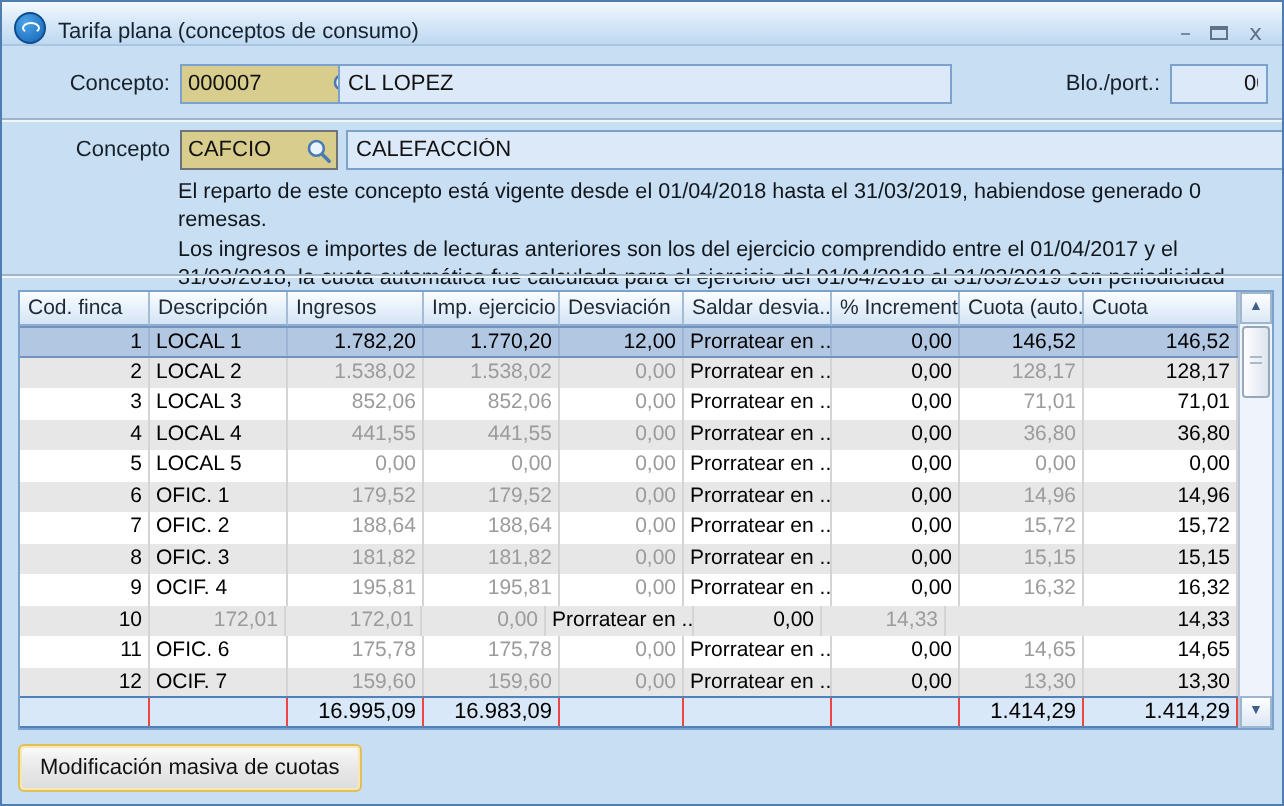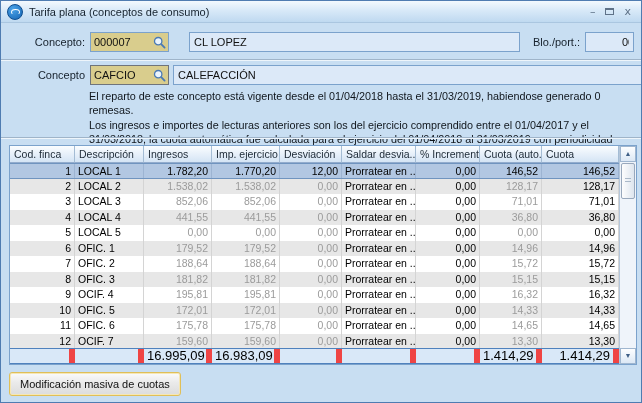--- a/index.html
+++ b/index.html
@@ -5,21 +5,21 @@
   html,body{margin:0;padding:0;background:#9fb6cc;}
   .window{
     position:relative;width:642px;height:403px;box-sizing:border-box;
     border:1px solid #4f7cb1;background:#c8def2;overflow:hidden;
     font-family:"Liberation Sans",sans-serif;color:#111;
   }
   
   .titlebar{
     position:absolute;left:0;top:0;right:0;height:22px;
     background:linear-gradient(#f3f9fe,#d8e9f8 45%,#bfd9f0);
-    display:flex;align-items:center;padding:0 6px;box-sizing:border-box;
+    display:flex;align-items:flex-end;padding:0 6px;box-sizing:border-box;
     border-bottom:1px solid #aac6e0;
   }
   .app-icon{width:14px;height:14px;border-radius:50%;
     background:radial-gradient(circle at 35% 30%,#4aa3e8,#1565b4);
     border:1px solid #0d4d8f;position:relative;flex:0 0 auto;}
   .app-icon::after{content:"";position:absolute;left:3px;top:4px;width:7px;height:4px;
     border:1px solid #fff;border-radius:50%;border-bottom-color:transparent;}
   .title{font-size:11px;margin-left:6px;color:#15222e;flex:1 1 auto;
     white-space:nowrap;overflow:hidden;}
   .win-controls{display:flex;gap:10px;align-items:center;padding-right:4px;}
@@ -65,21 +65,21 @@
   .c2{width:68px;flex:0 0 68px;text-align:right;}
   .c3{width:68px;flex:0 0 68px;text-align:right;}
   .c4{width:62px;flex:0 0 62px;text-align:right;}
   .c5{width:74px;flex:0 0 74px;text-align:left;}
   .c6{width:64px;flex:0 0 64px;text-align:right;}
   .c7{width:62px;flex:0 0 62px;text-align:right;}
   .c8{flex:1 1 auto;text-align:right;}
   .thead .c0,.thead .c2,.thead .c3,.thead .c4,.thead .c6,.thead .c7,.thead .c8{text-align:left;}
   .totals{display:flex;height:16px;flex:0 0 auto;background:#d9e8f8;
     border-top:1px solid #4f81bd;border-bottom:1px solid #4f81bd;box-sizing:border-box;}
-  .totals .tc{border-right:6px solid #ef4444;font-size:13px;line-height:14px;color:#000;}
+  .totals .tc{border-right:1px solid #ef4444;font-size:11px;line-height:14px;color:#000;}
   
   .vscroll{position:absolute;top:0;right:0;bottom:0;width:17px;box-sizing:border-box;
     background:#eff4fa;border-left:1px solid #b4c6da;display:flex;flex-direction:column;}
   .sb-btn{height:16px;flex:0 0 auto;background:linear-gradient(#fdfeff,#dce8f5);
     border:1px solid #9fb6cf;box-sizing:border-box;text-align:center;
     font-size:7px;line-height:14px;color:#3f5f86;}
   .sb-thumb{height:36px;flex:0 0 auto;margin:1px;
     background:linear-gradient(90deg,#fdfdfd,#dde5ee);border:1px solid #98a8bc;
     border-radius:2px;box-sizing:border-box;position:relative;}
   .sb-thumb::after{content:"";position:absolute;left:3px;right:3px;top:14px;height:6px;
@@ -101,28 +101,28 @@
     <span class="app-icon"></span>
     <span class="title">Tarifa plana (conceptos de consumo)</span>
     <span class="win-controls">
       <span class="win-btn">–</span>
       <span class="max-glyph"></span>
       <span class="win-btn">x</span>
     </span>
   </div>
 
   <label class="frm-label" style="left:0;top:31px;width:84px;">Concepto:</label>
-  <div class="lookup" style="left:89px;top:31px;width:79px;">
+  <div class="lookup" style="left:89px;top:31px;width:92px;">
     <input value="000007" style="">
     <svg class="mag" width="13" height="13" viewBox="0 0 13 13">
       <circle cx="5.2" cy="5.2" r="3.7" fill="#eaf4fd" stroke="#4a7ab5" stroke-width="1.3"></circle>
       <line x1="8.2" y1="8.2" x2="11.6" y2="11.6" stroke="#4a7ab5" stroke-width="1.8" stroke-linecap="round"></line>
     </svg>
   </div>
-  <input class="fld" style="left: 188px; top: 31px; width: 331px;" value="CL LOPEZ">
+  <input class="fld" style="left: 168px; top: 31px; width: 307px;" value="CL LOPEZ">
   <label class="frm-label" style="left:528px;top:31px;width:51px;">Blo./port.:</label>
   <input class="fld" style="left: 584px; top: 31px; width: 49px; padding-left: 36px;" value="001">
 
   <div class="divider" style="top:58px;"></div>
 
   <label class="frm-label" style="left:0;top:64px;width:84px;">Concepto</label>
   <div class="lookup dark" style="left:89px;top:64px;width:79px;">
     <input value="CAFCIO" style="">
     <svg class="mag" width="13" height="13" viewBox="0 0 13 13">
       <circle cx="5.2" cy="5.2" r="3.7" fill="#eaf4fd" stroke="#4a7ab5" stroke-width="1.3"></circle>
@@ -246,21 +246,20 @@
             <div class="tc c2 dim">195,81</div>
             <div class="tc c3 dim">195,81</div>
             <div class="tc c4 dim">0,00</div>
             <div class="tc c5">Prorratear en ...</div>
             <div class="tc c6">0,00</div>
             <div class="tc c7 dim">16,32</div>
             <div class="tc c8">16,32</div>
           </div>
           <div class="tr alt">
             <div class="tc c0">10</div>
-            <div class="tc c1">OFIC. 5</div>
             <div class="tc c2 dim">172,01</div>
             <div class="tc c3 dim">172,01</div>
             <div class="tc c4 dim">0,00</div>
             <div class="tc c5">Prorratear en ...</div>
             <div class="tc c6">0,00</div>
             <div class="tc c7 dim">14,33</div>
             <div class="tc c8">14,33</div>
           </div>
           <div class="tr">
             <div class="tc c0">11</div>

